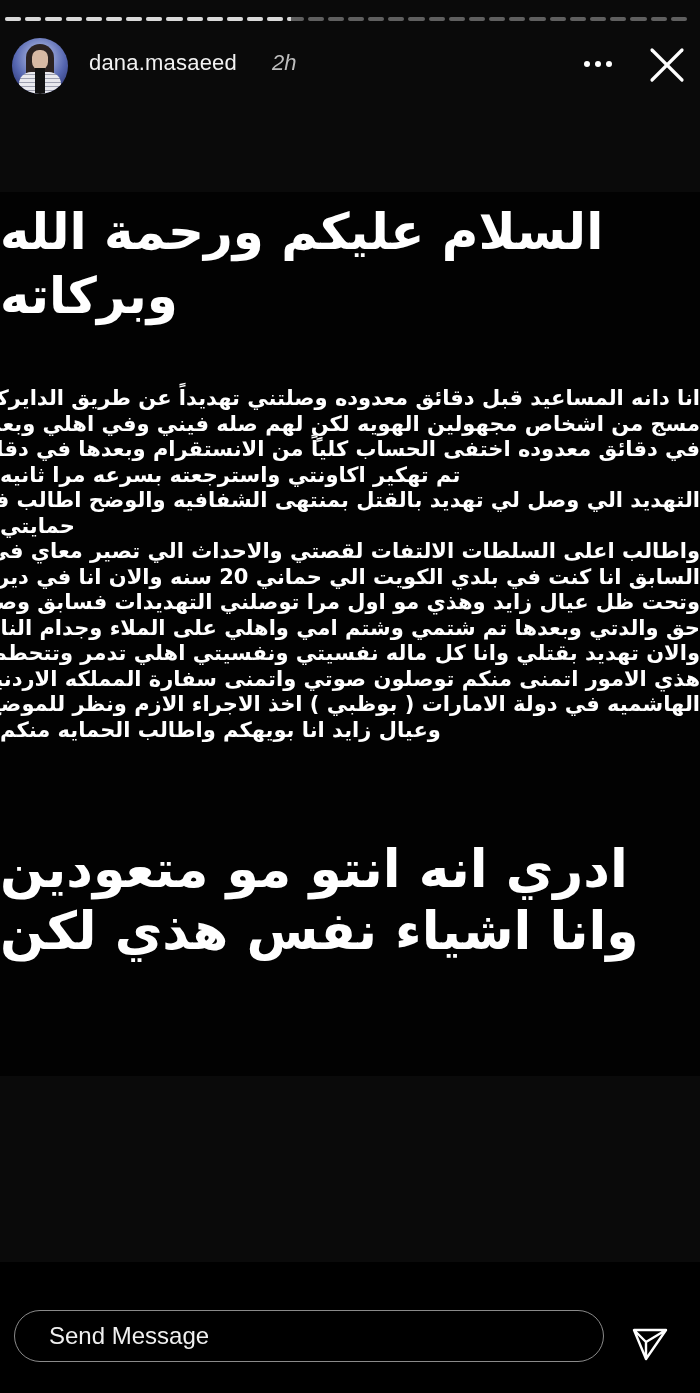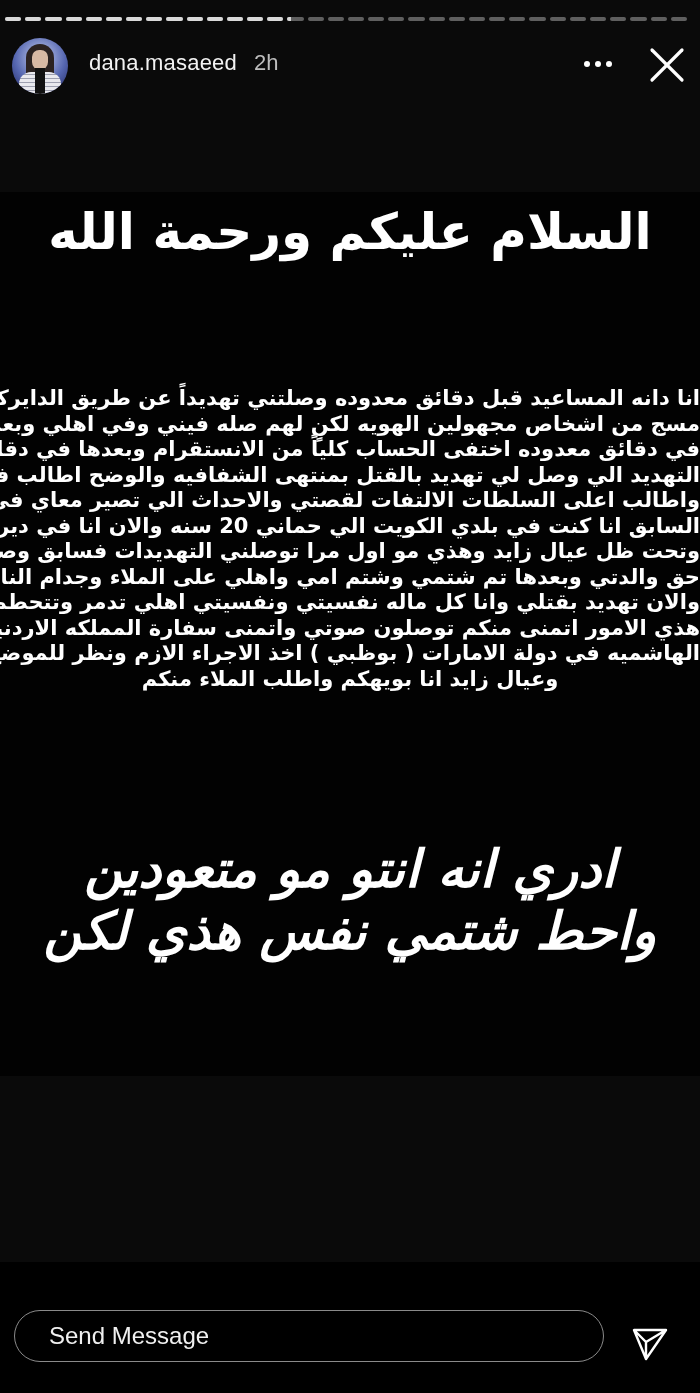--- a/index.html
+++ b/index.html
@@ -109,43 +109,44 @@
     .username {
       position: absolute;
       left: 89px; top: 14px;
       font-size: 22px;
       font-weight: 500;
       color: #f2f2f2;
       letter-spacing: 0.2px;
     }
     .time {
       position: absolute;
-      left: 254px; top: 14px;
+      left: 272px; top: 14px;
       font-size: 22px;
       color: #bdbdbd;
+      font-style: italic;
     }
     .more-btn {
       position: absolute;
       left: 578px; top: 12px;
       width: 40px; height: 32px;
       display: flex; align-items: center; justify-content: center;
     }
     .close-btn {
       position: absolute;
       left: 644px; top: 6px;
       width: 46px; height: 46px;
       display: flex; align-items: center; justify-content: center;
     }
 
     
     .story-text {
       position: absolute;
       left: 0;
       width: 700px;
-      text-align: center;
+      text-align: left;
       direction: rtl;
       font-family: "DejaVu Sans", sans-serif;
       font-weight: bold;
       color: #fff;
     }
     .greeting {
       top: 200px;
       font-size: 50px;
       line-height: 64px;
     }
@@ -154,21 +155,21 @@
       top: 386px;
       font-size: 21px;
       line-height: 25.5px;
     }
     .body-text div { white-space: nowrap; }
     .closing {
       top: 838px;
       font-size: 52px;
       line-height: 62px;
     }
-    .closing div { white-space: nowrap; font-style: italic; }
+    .closing div { white-space: nowrap; }
 
     
     .message-input {
       position: absolute;
       left: 14px; top: 1310px;
       width: 590px; height: 52px;
       border: 1.5px solid #8a8a8a;
       border-radius: 36px;
       background: transparent;
       color: #fff;
@@ -318,40 +319,43 @@
   <div class="close-btn">
     <svg width="36" height="36" viewBox="0 0 36 36">
       <line x1="3" y1="3" x2="33" y2="33" stroke="#fff" stroke-width="3.2" stroke-linecap="round"></line>
       <line x1="33" y1="3" x2="3" y2="33" stroke="#fff" stroke-width="3.2" stroke-linecap="round"></line>
     </svg>
   </div>
 </div>
 
 <div class="story-text greeting">
   <div>السلام عليكم ورحمة الله</div>
+  <div>وبركاته</div>
 </div>
 
 <div class="story-text body-text">
   <div>انا دانه المساعيد قبل دقائق معدوده وصلتني تهديداً عن طريق الدايركت</div>
   <div>مسج من اشخاص مجهولين الهويه لكنٍ لهم صله فيني وفي اهلي وبعدها</div>
   <div>في دقائق معدوده اختفى الحساب كلياً من الانستقرام وبعدها في دقائق</div>
+  <div>تم تهكير اكاونتي واسترجعته بسرعه مرا ثانيه</div>
   <div>التهديد الي وصل لي تهديد بالقتل بمنتهى الشفافيه والوضح اطالب في</div>
+  <div>حمايتي</div>
   <div>واطالب اعلى السلطات الالتفات لقصتي والاحداث الي تصير معاي في</div>
   <div>السابق انا كنت في بلدي الكويت الي حماني 20 سنه والان انا في ديرة</div>
   <div>وتحت ظل عيال زايد وهذي مو اول مرا توصلني التهديدات فسابق وصلت</div>
   <div>حق والدتي وبعدها تم شتمي وشتم امي واهلي على الملاء وجدام الناس</div>
   <div>والان تهديد بقتلي وانا كل ماله نفسيتي ونفسيتي اهلي تدمر وتتحطم من</div>
   <div>هذي الامور اتمنى منكم توصلون صوتي واتمنى سفارة المملكه الاردنيه</div>
   <div>الهاشميه في دولة الامارات ( بوظبي ) اخذ الاجراء الازم ونظر للموضع</div>
-  <div>وعيال زايد انا بويهكم واطلب الملاء منكم</div>
+  <div>وعيال زايد انا بويهكم واطالب الحمايه منكم</div>
 </div>
 
 <div class="story-text closing">
   <div>ادري انه انتو مو متعودين</div>
-  <div>واحط شتمي نفس هذي لكن</div>
+  <div>وانا اشياء نفس هذي لكن</div>
 </div>
 
 <input class="message-input" type="text" placeholder="Send Message" style="">
 <div class="send-btn">
   <svg width="38" height="38" viewBox="0 0 38 38">
     <path d="M3 5 L35 5 L15 34 Z M3 5 L15 17 L35 5 M15 17 L15 34" fill="none" stroke="#fff" stroke-width="2.4" stroke-linejoin="round"></path>
   </svg>
 </div>
 
 </body></html>

